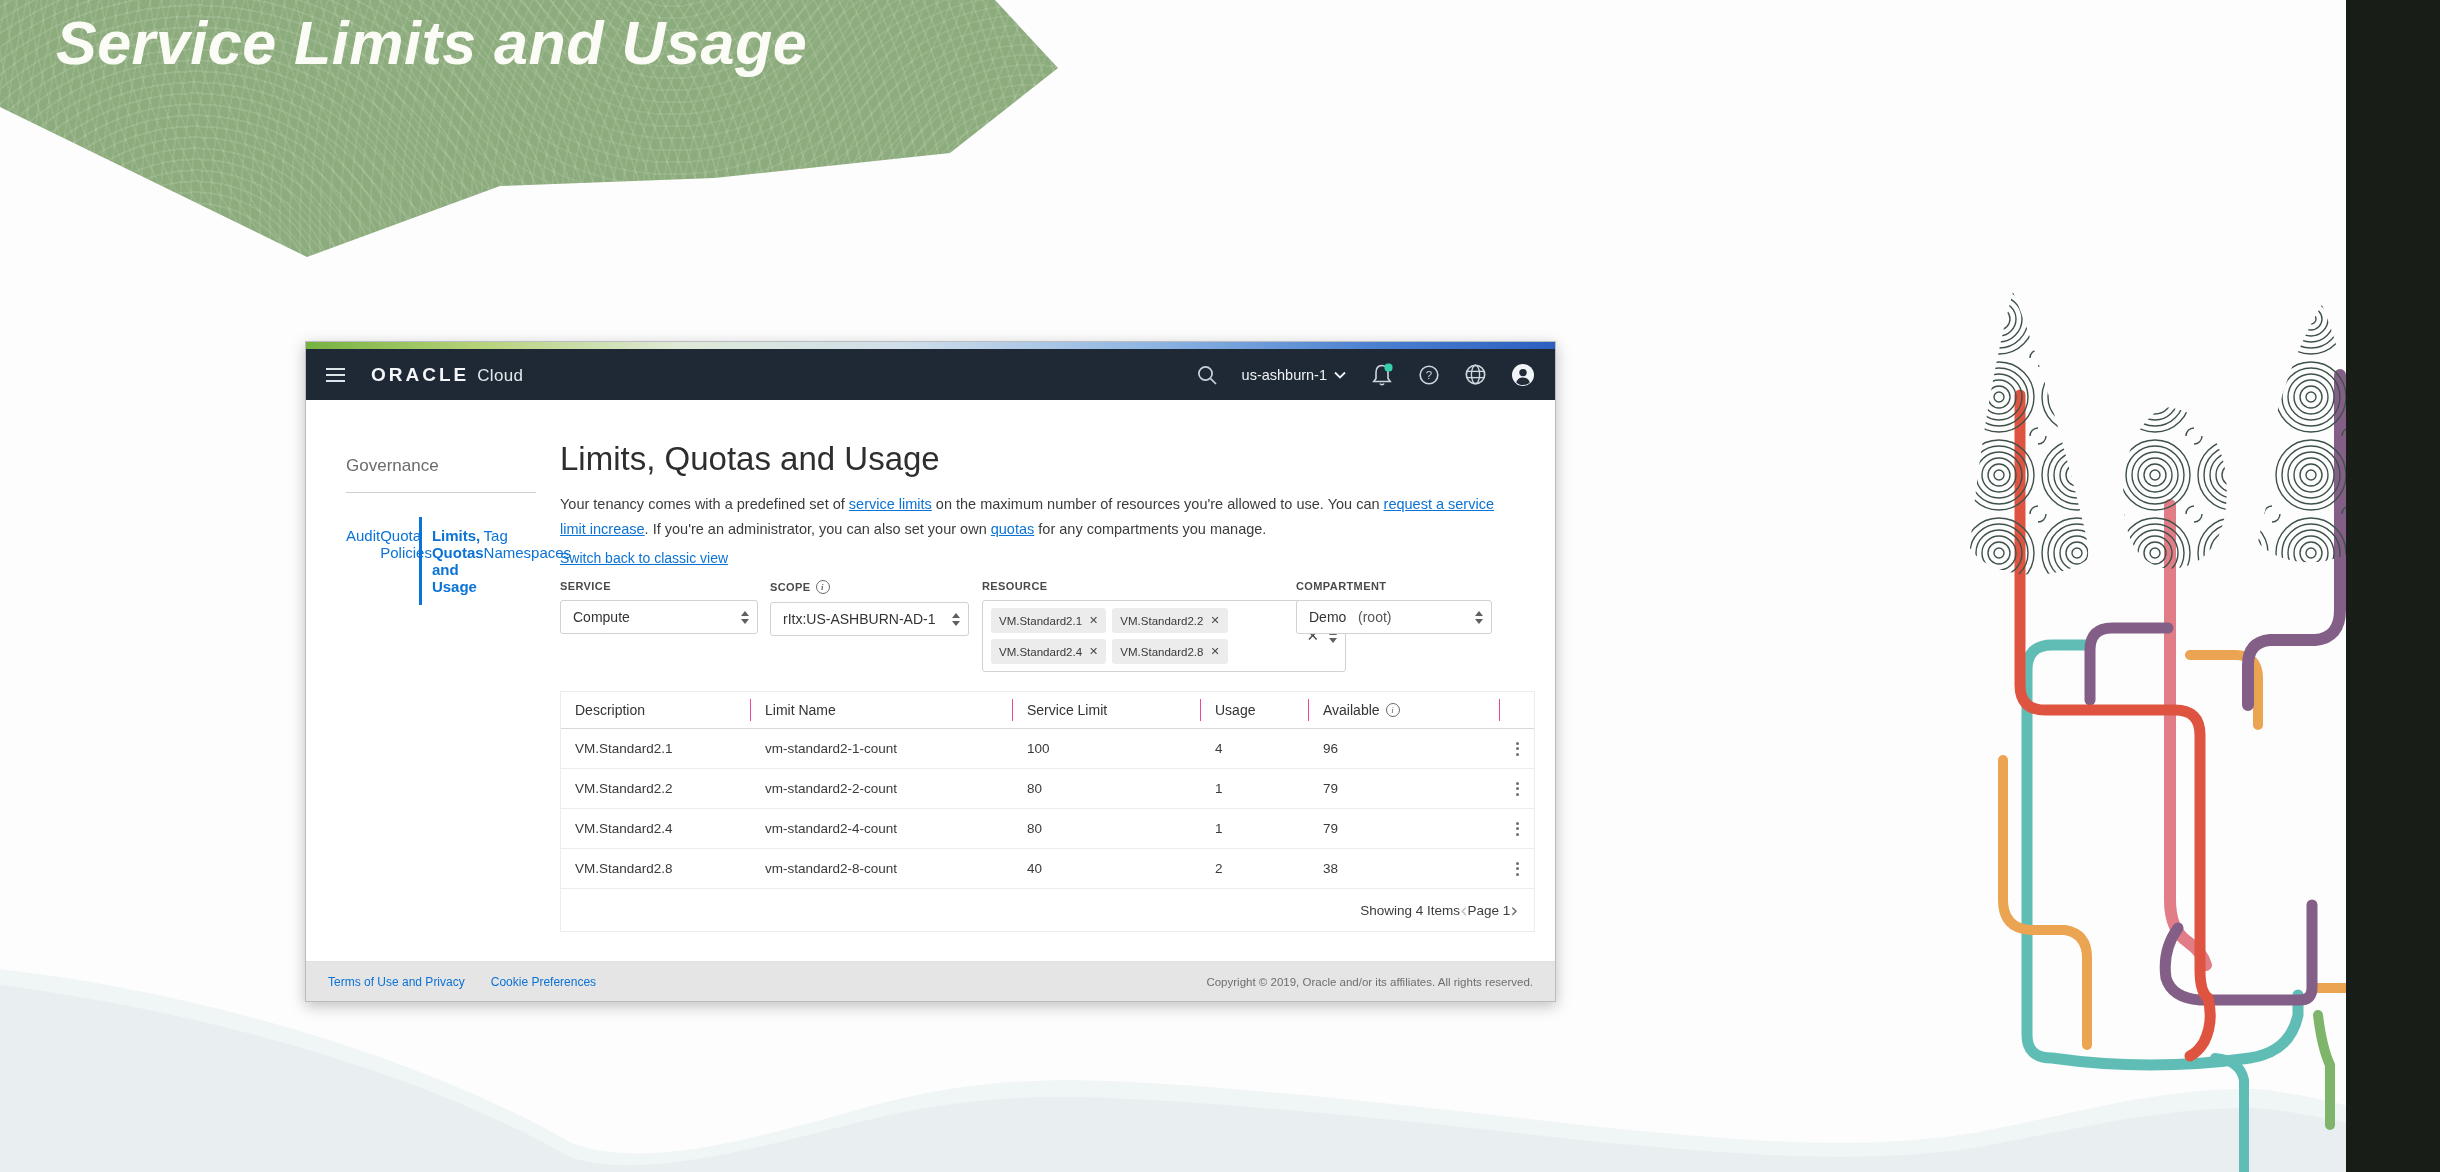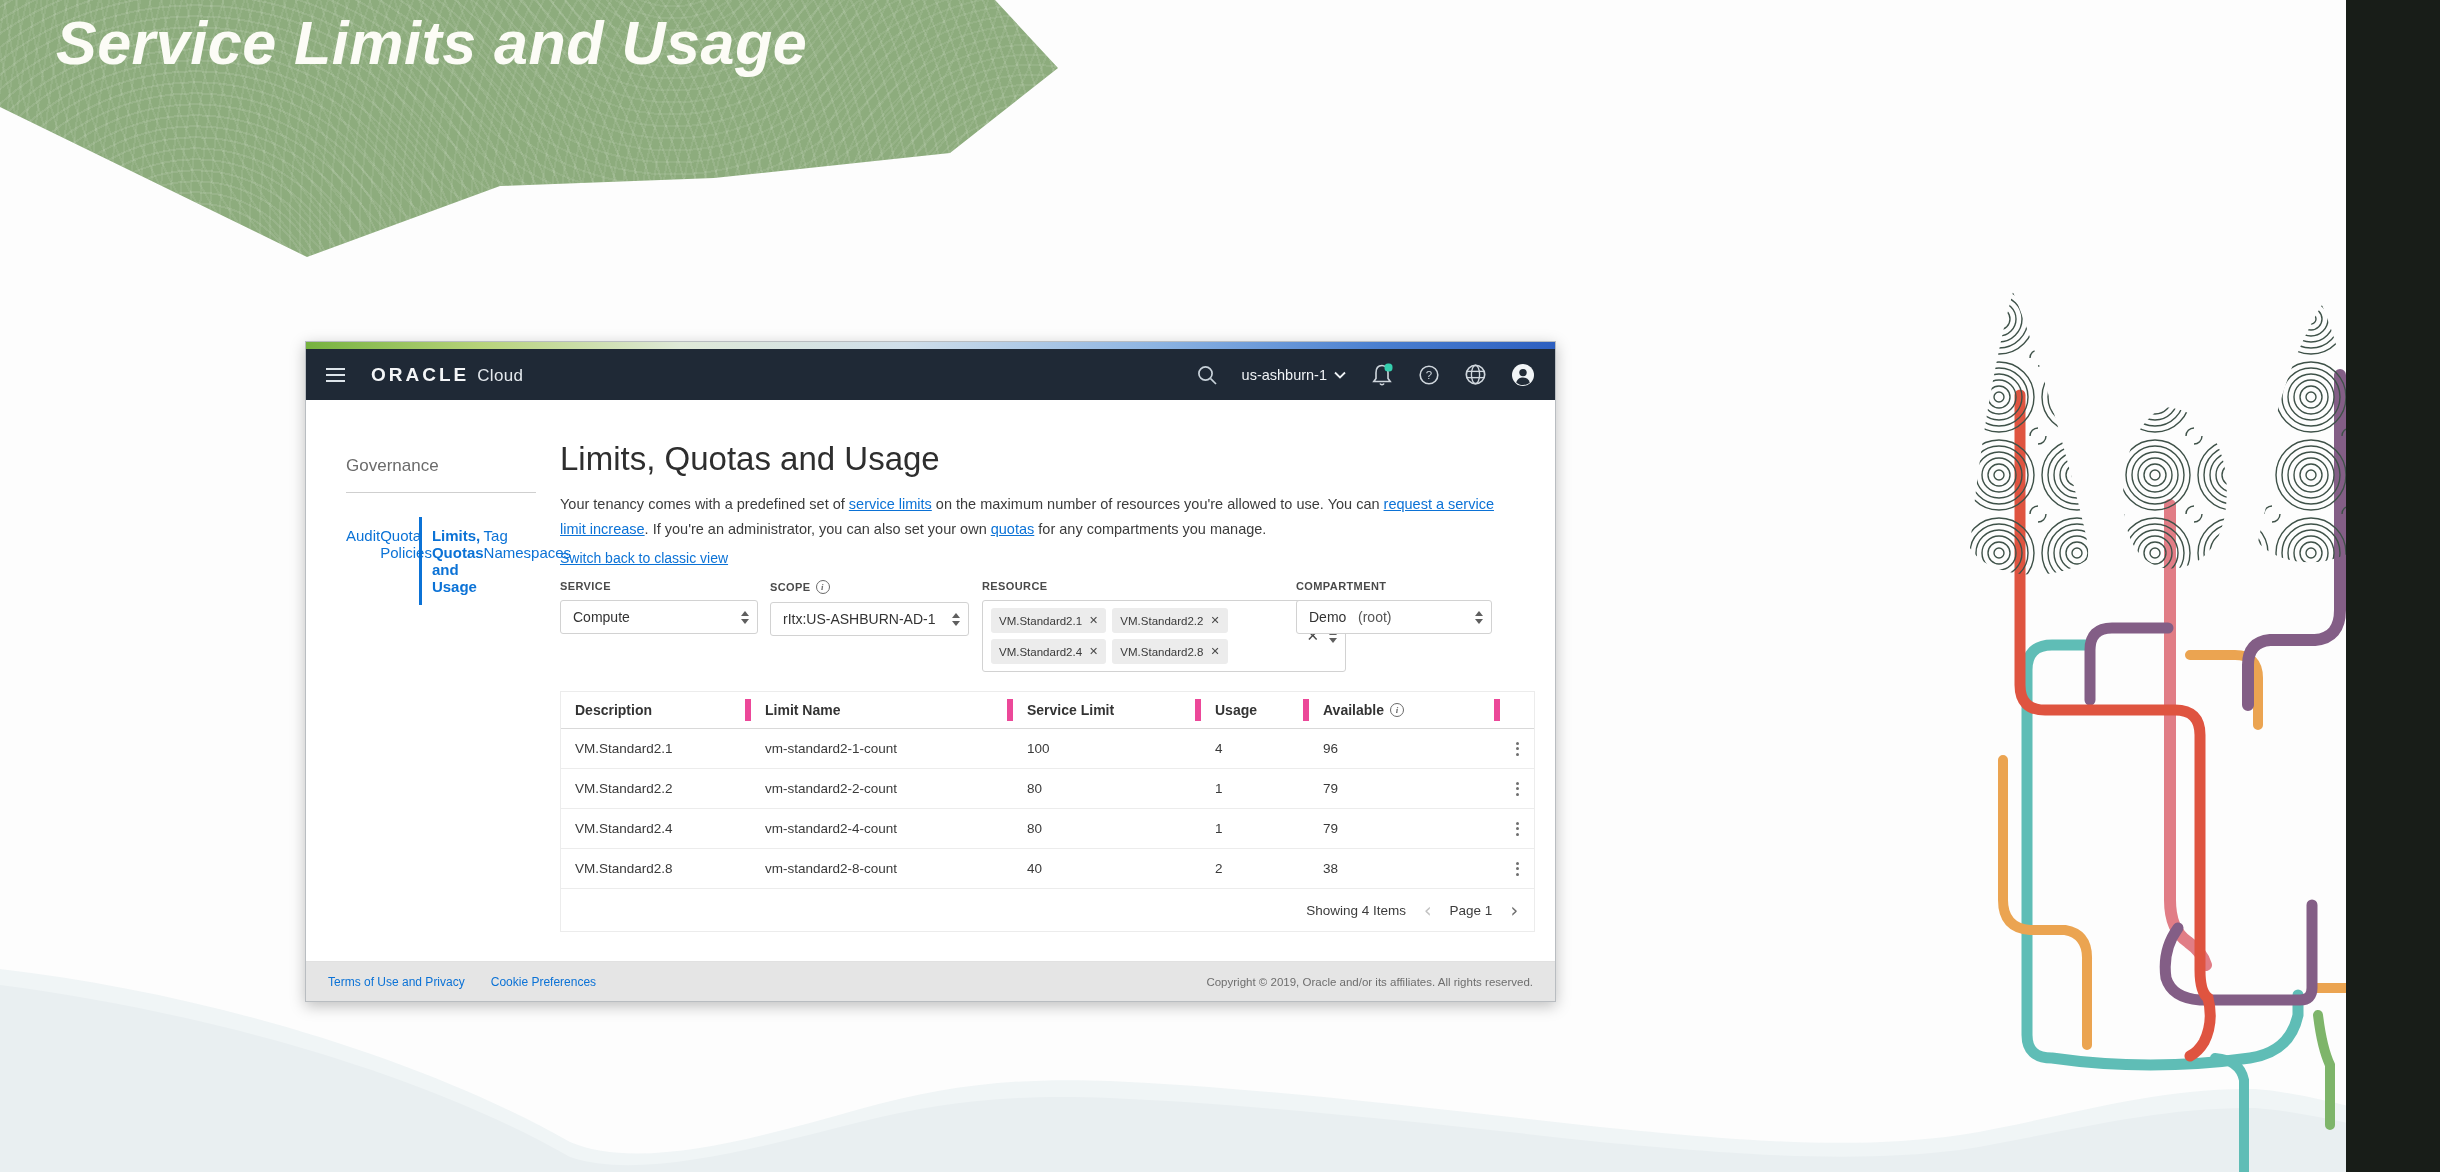--- a/index.html
+++ b/index.html
@@ -67,33 +67,33 @@
   #f-resource .fbox{height:72px;align-items:center;padding:5px 8px;}
   .chipwrap{flex:1;display:flex;flex-wrap:wrap;gap:6px;align-content:center;justify-content:flex-start;}
   .chip{background:#ececec;border-radius:3px;height:25px;display:inline-flex;align-items:center;gap:7px;
     padding:0 8px;font-size:11.5px;color:#3a3a3a;cursor:pointer;}
   .chip .chip-x{font-size:11px;color:#4a4a4a;font-weight:bold;}
   .clear-x{font-size:15px;color:#4a4a4a;margin:0 4px 0 6px;cursor:pointer;}
 
   
   #limits-table{position:absolute;left:0;top:291px;width:975px;border:1px solid #ececec;box-sizing:border-box;background:#fff;}
   .t-head{display:flex;height:36px;border-bottom:1px solid #d9d9d9;align-items:center;}
-  .t-head .cell{font-weight:bold;font-size:14px;color:#333;border-right:6px solid #ec4899;height:22px;
+  .t-head .cell{font-weight:normal;font-size:14px;color:#333;border-right:1px solid #ec4899;height:22px;
     display:flex;align-items:center;gap:6px;}
   .t-head .cell:last-child{border-right:none;}
   .t-row{display:flex;height:39px;align-items:center;border-bottom:1px solid #ececec;font-size:13.5px;color:#3a3a3a;cursor:pointer;}
   .cell{box-sizing:border-box;padding-left:14px;}
   .c0{width:190px;flex:none;}
   .c1{width:262px;flex:none;}
   .c2{width:188px;flex:none;}
   .c3{width:108px;flex:none;}
   .c4{flex:1;}
   .kebab{flex:none;width:34px;display:flex;flex-direction:column;gap:2.5px;align-items:center;cursor:pointer;}
   .kebab i{width:3px;height:3px;border-radius:50%;background:#6e6e6e;}
-  .t-foot{display:flex;height:42px;align-items:center;justify-content:flex-end;gap:18px;padding-right:16px;font-size:13.5px;color:#3c3c3c;}
+  .t-foot{display:flex;height:42px;align-items:center;justify-content:flex-end;padding-right:16px;font-size:13.5px;color:#3c3c3c;}
   .chev{font-size:19px;line-height:1;cursor:pointer;font-family:"DejaVu Sans",sans-serif;}
   .chev.dis{color:#c2c2c2;}
   .chev.en{color:#6f6f6f;}
 
   
   #win-footer{height:40px;background:#e5e5e5;border-top:1px solid #e1e1e1;display:flex;align-items:center;
     padding:0 22px;box-sizing:border-box;}
   #win-footer .links{display:flex;gap:26px;font-size:12px;}
   #win-footer .copy{margin-left:auto;font-size:11.5px;color:#6e6e6e;}
 </style>

